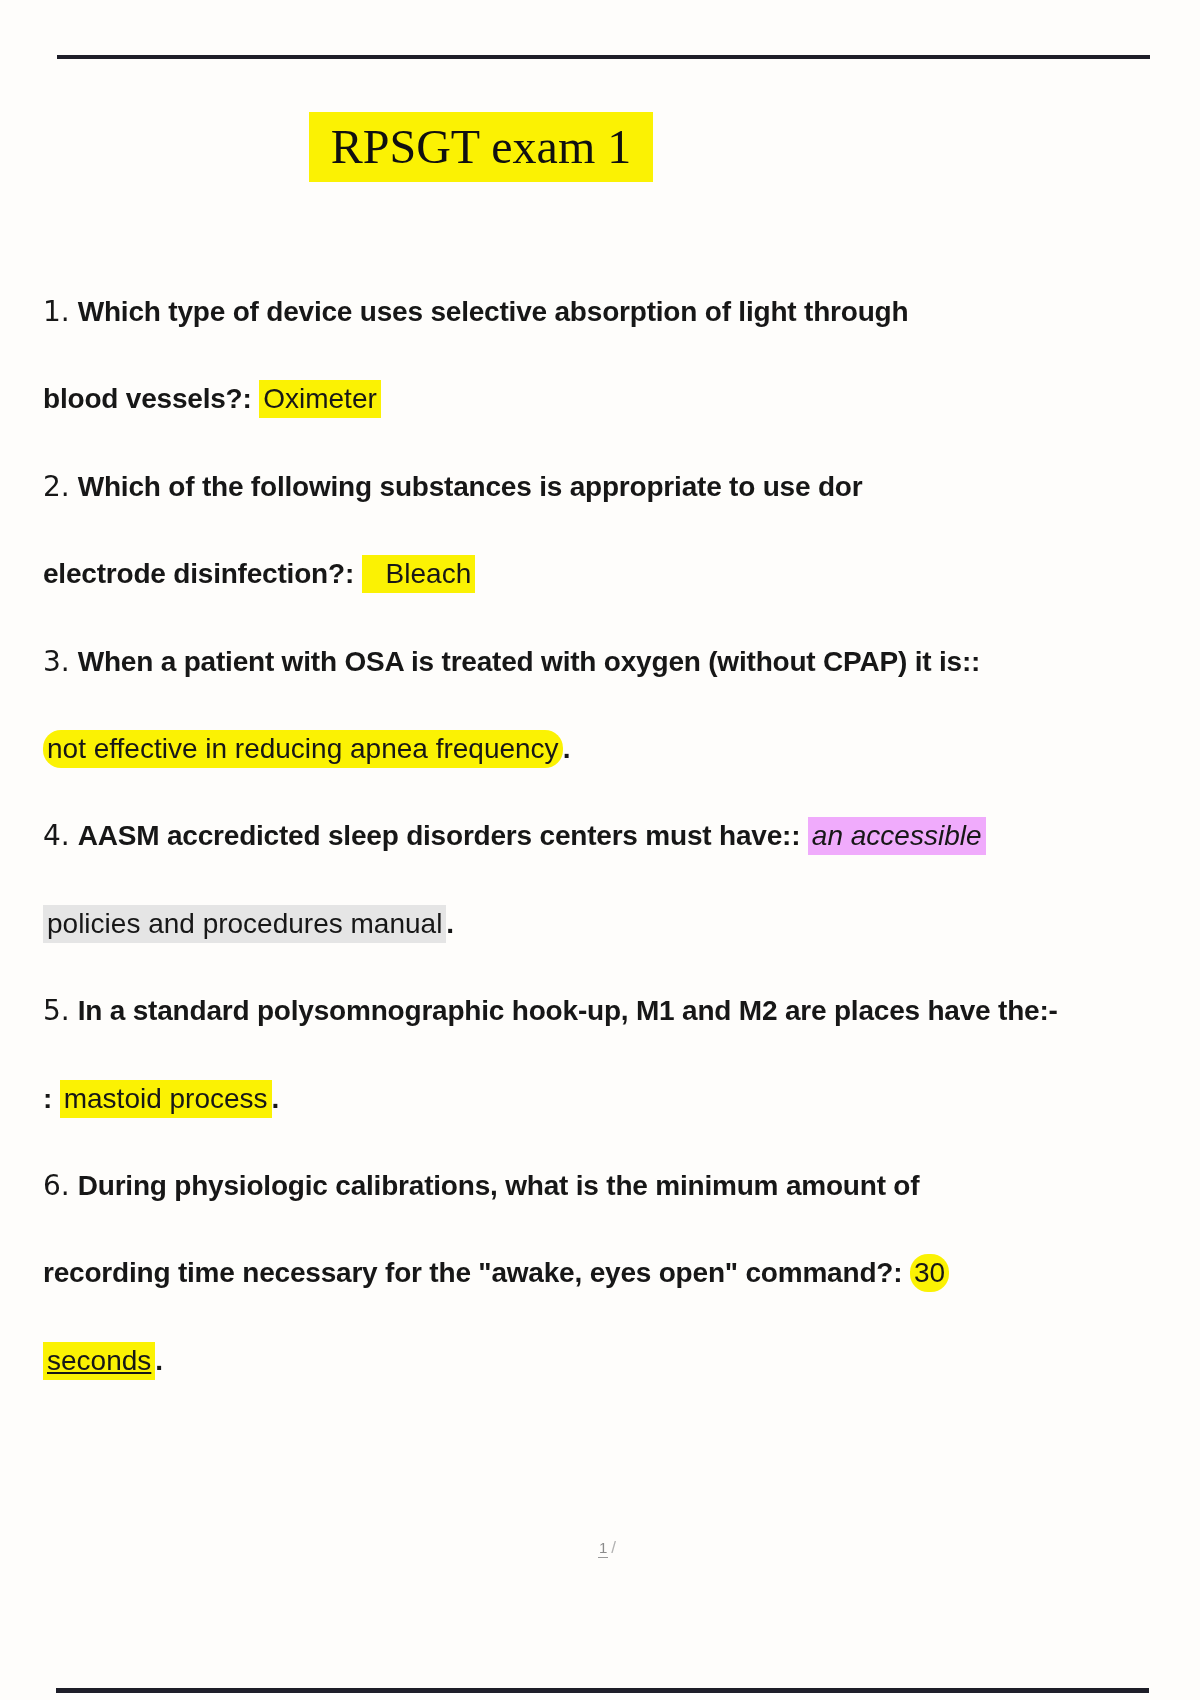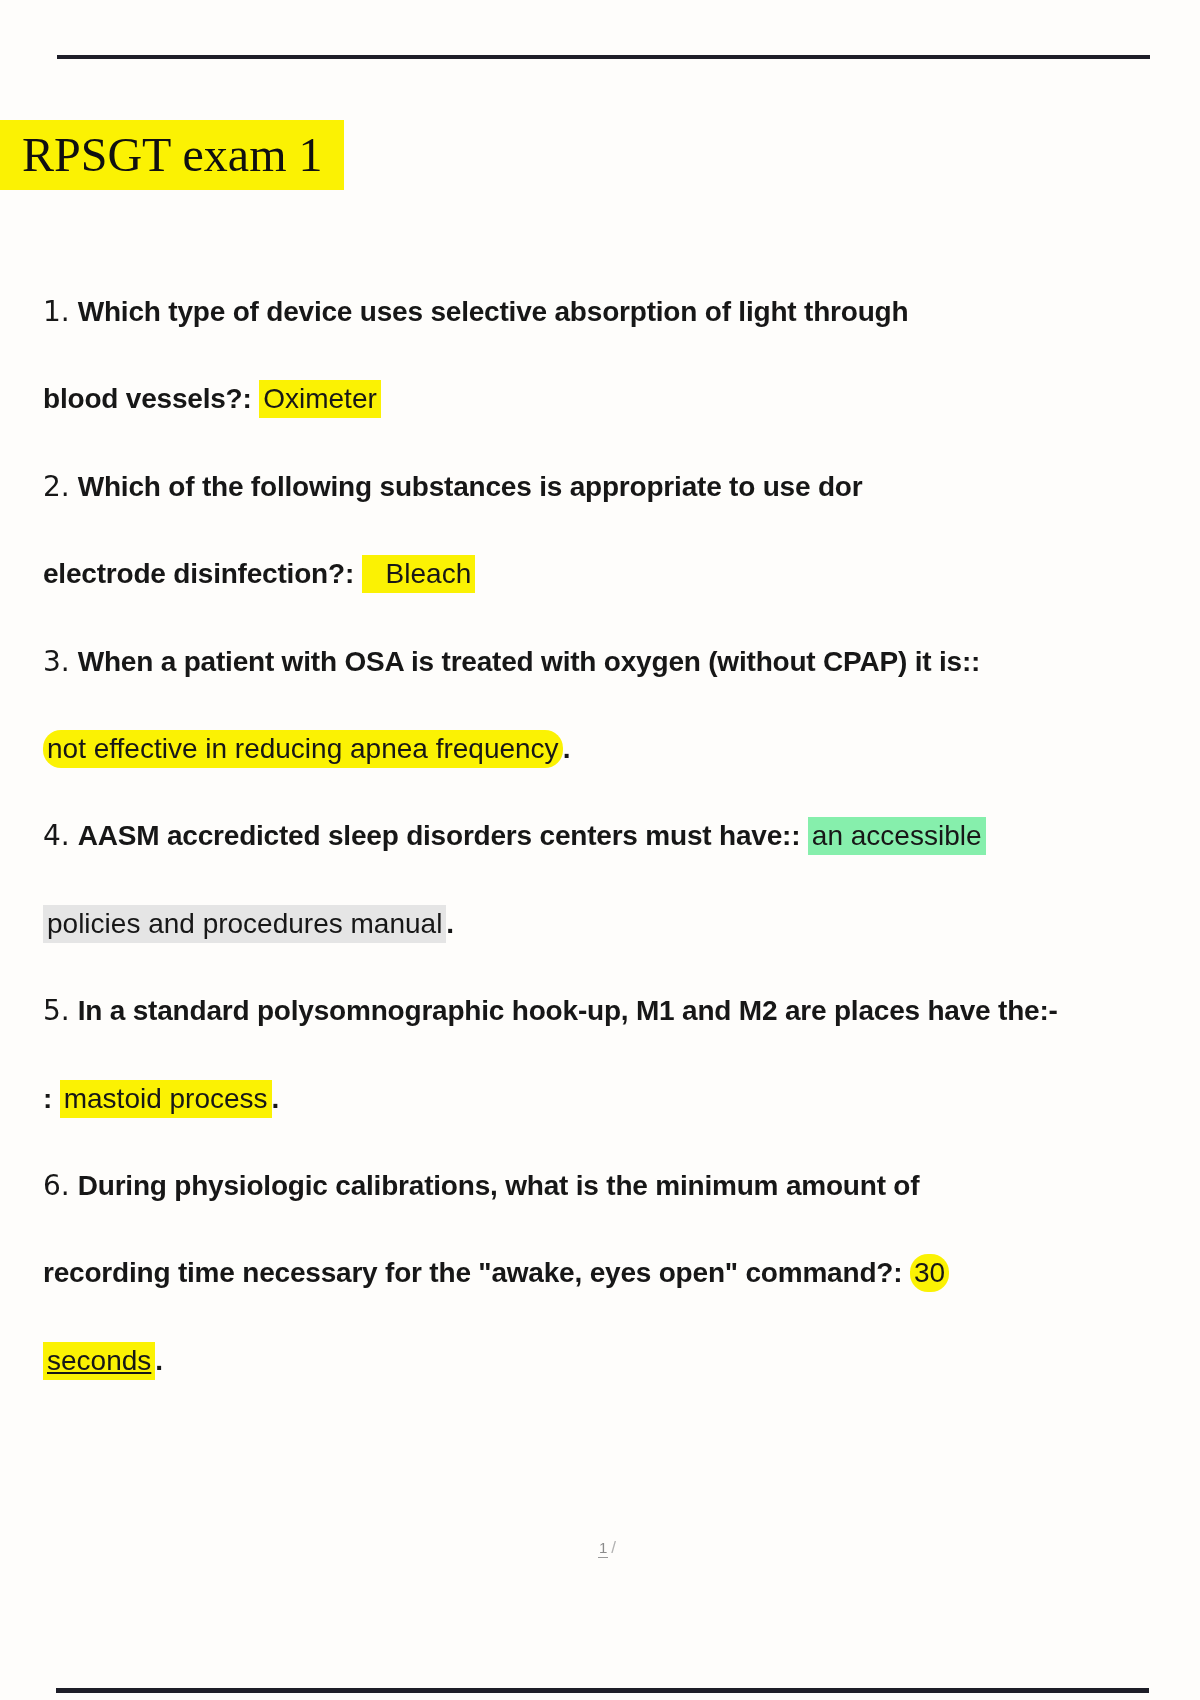--- a/index.html
+++ b/index.html
@@ -7,21 +7,21 @@
     width: 1200px; height: 1700px;
     position: relative;
     background: #fefdfb;
     font-family: "Liberation Sans", sans-serif;
     overflow: hidden;
   }
   .rule { position: absolute; background: #1e1e28; }
   .rule-top    { left: 57px; width: 1093px; top: 55px;   height: 4px; }
   .rule-bottom { left: 56px; width: 1093px; top: 1688px; height: 5px; }
 
-  .title-row { position: absolute; top: 120px; left: 0; width: 962px; }
+  .title-row { position: absolute; top: 112px; left: 0; width: 962px; text-align: center; }
   .title-hl {
     display: inline-block;
     font-family: "Liberation Serif", serif;
     font-size: 48px; line-height: 56px;
     padding: 7px 22px;
     color: #101010;
   }
 
   .questions { position: absolute; left: 43px; top: 293px; width: 1168px; }
   .line { height: 87.4px; font-size: 28px; line-height: 37px; color: #171717; }
@@ -55,21 +55,21 @@
   <span class="title-hl" style="background-color: rgb(251, 242, 3);">RPSGT exam 1</span>
 </div>
 
 <div class="questions">
     <div class="line"><span class="seg-num">1.</span><span class="seg-q">Which type of device uses selective absorption of light through</span></div>
     <div class="line"><span class="seg-q">blood vessels?: </span><span class="seg-ans" style="background-color: rgb(251, 242, 3);">Oximeter</span></div>
     <div class="line"><span class="seg-num">2.</span><span class="seg-q">Which of the following substances is appropriate to use dor</span></div>
     <div class="line"><span class="seg-q">electrode disinfection?: </span><span class="seg-ans" style="background-color: rgb(251, 242, 3); padding-left: 24px;">Bleach</span></div>
     <div class="line"><span class="seg-num">3.</span><span class="seg-q">When a patient with OSA is treated with oxygen (without CPAP) it is::</span></div>
     <div class="line"><span class="seg-ans" style="background-color: rgb(251, 242, 3); border-radius: 18px;">not effective in reducing apnea frequency</span><span class="seg-p">.</span></div>
-    <div class="line"><span class="seg-num">4.</span><span class="seg-q">AASM accredicted sleep disorders centers must have:: </span><span class="seg-ans" style="background-color: #86efac;">an accessible</span></div>
+    <div class="line"><span class="seg-num">4.</span><span class="seg-q">AASM accredicted sleep disorders centers must have:: </span><span class="seg-ans" style="background-color: #f0abfc; font-style: italic;">an accessible</span></div>
     <div class="line"><span class="seg-ans" style="background-color: #e5e5e5;">policies and procedures manual</span><span class="seg-p">.</span></div>
     <div class="line"><span class="seg-num">5.</span><span class="seg-q">In a standard polysomnographic hook-up, M1 and M2 are places have the:-</span></div>
     <div class="line"><span class="seg-q">: </span><span class="seg-ans" style="background-color: rgb(251, 242, 3);">mastoid process</span><span class="seg-p">.</span></div>
     <div class="line"><span class="seg-num">6.</span><span class="seg-q">During physiologic calibrations, what is the minimum amount of</span></div>
     <div class="line"><span class="seg-q">recording time necessary for the "awake, eyes open" command?: </span><span class="seg-ans" style="background-color: rgb(251, 242, 3); border-radius: 18px;">30</span></div>
     <div class="line"><span class="seg-ans" style="background-color: rgb(251, 242, 3); text-decoration: underline;">seconds</span><span class="seg-p">.</span></div>
   </div>
 
 <div class="footer">
   <span class="pg-num">1</span><span class="pg-sep">/</span>

